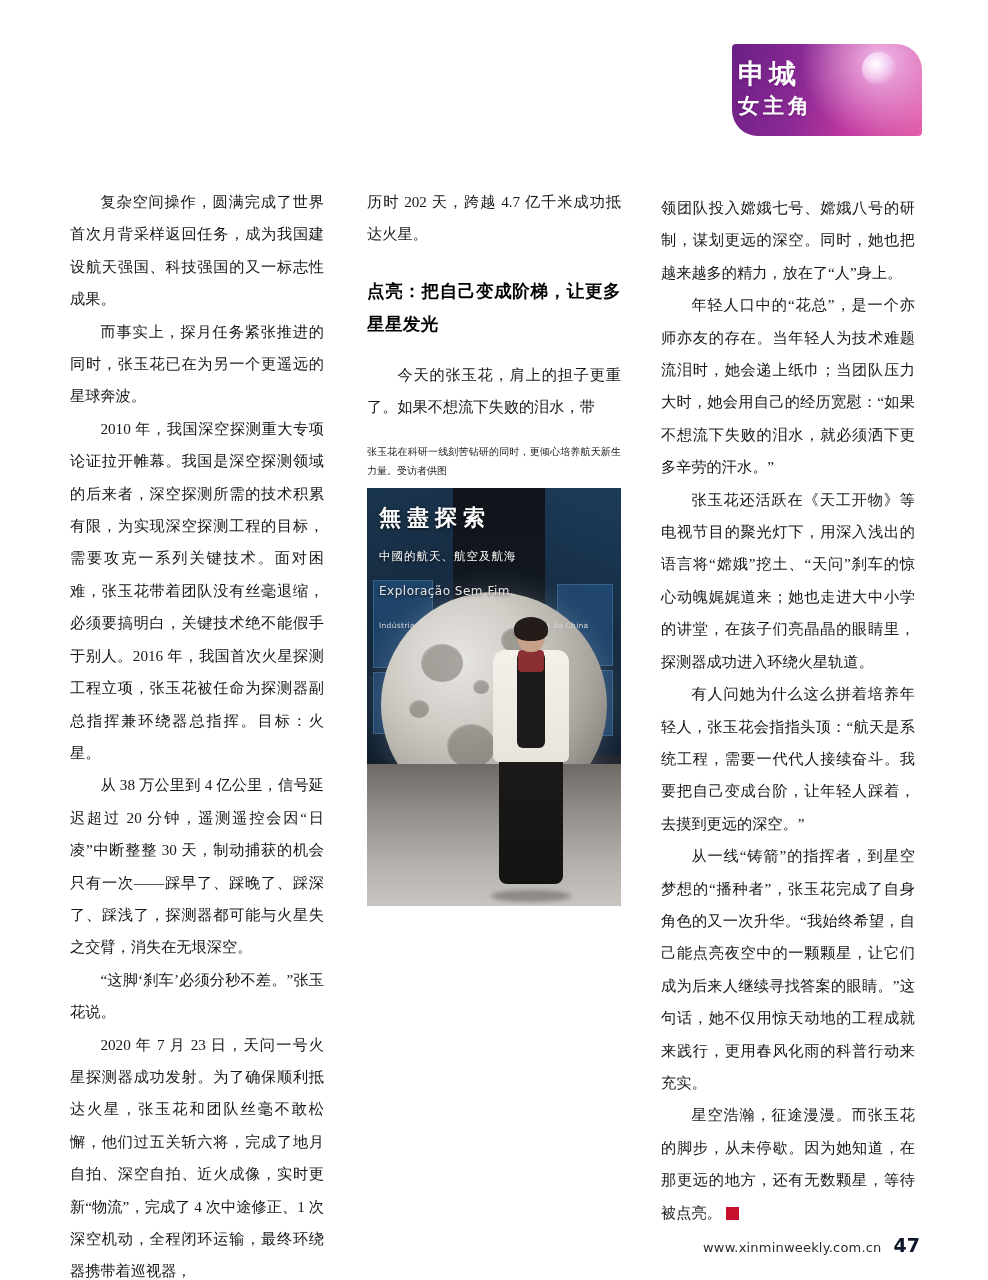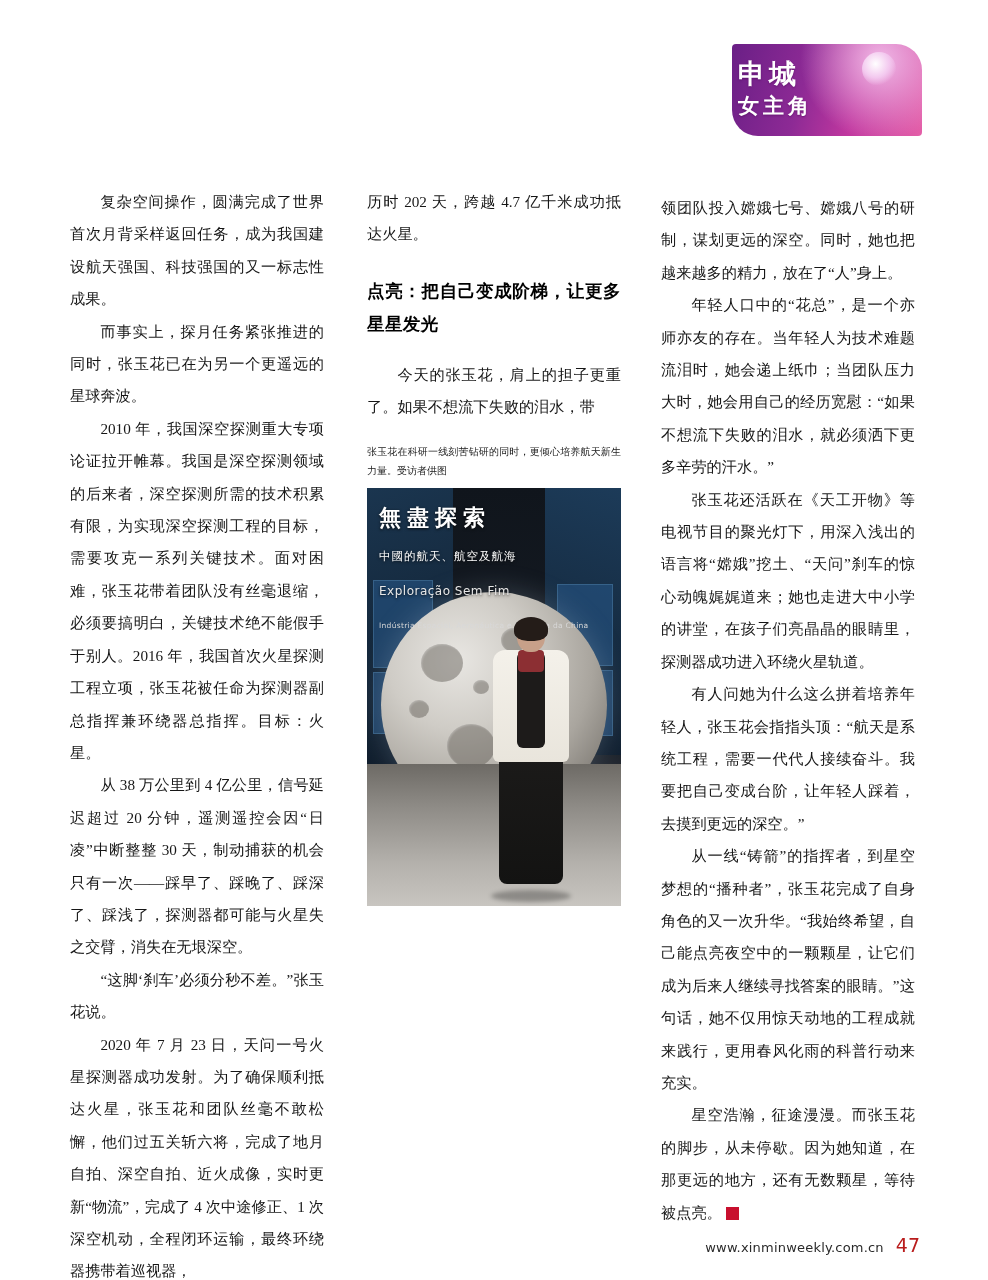--- a/index.html
+++ b/index.html
@@ -293,22 +293,22 @@
     gap: 12px;
     font-family: "DejaVu Sans", "Liberation Sans", sans-serif;
   }
   .footer-url {
     font-size: 13px;
     color: #2a2a2a;
     letter-spacing: 0.2px;
   }
   .footer-page {
     font-size: 19px;
-    font-weight: normal;
-    color: #b91c1c;
+    font-weight: bold;
+    color: #0f172a;
   }
 </style>
 </head>
 <body>
 
 <div class="page">
 
   <div class="masthead">
     <div class="masthead-bg"></div>
     <div class="masthead-sparkle"></div>

